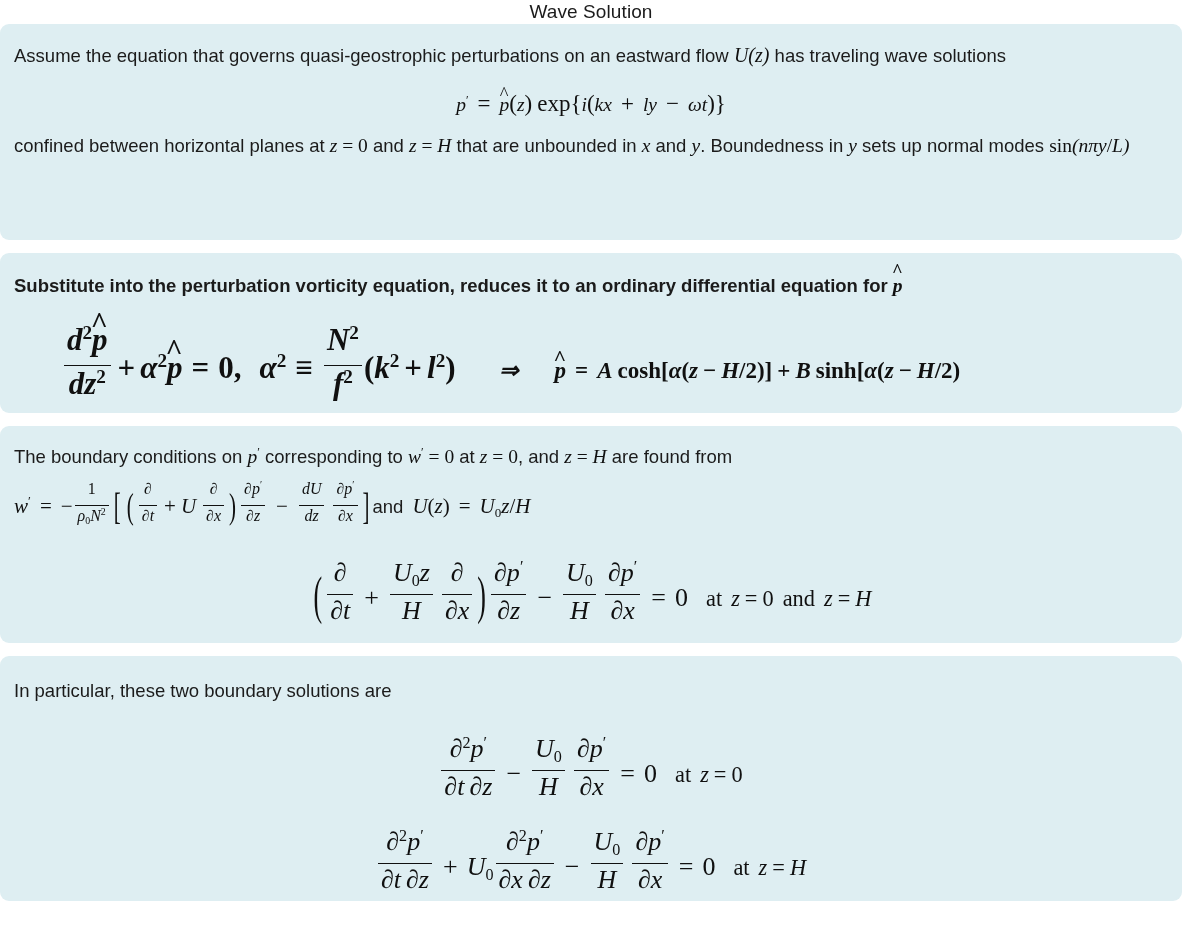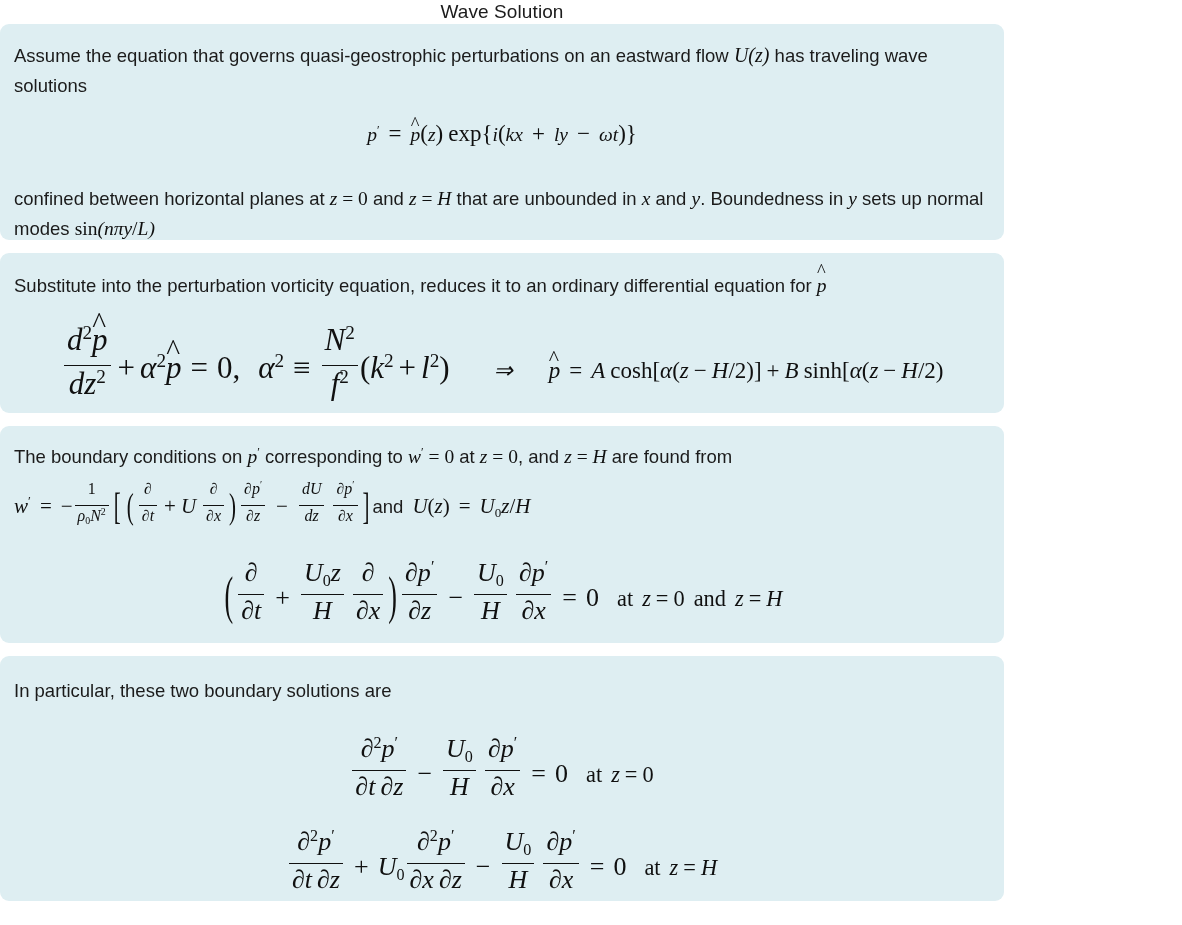--- a/index.html
+++ b/index.html
@@ -6,21 +6,21 @@
     margin: 0;
     padding: 0;
     width: 1182px;
     height: 925px;
     background: #ffffff;
     font-family: "Liberation Sans", sans-serif;
     overflow: hidden;
   }
 
   .slide {
-    width: 1004px;
+    width: 1182px;
     height: 925px;
     background: #ffffff;
     box-sizing: border-box;
     display: flex;
     flex-direction: column;
   }
 
   .slide-title {
     text-align: center;
     font-family: "Liberation Sans", sans-serif;
@@ -139,41 +139,41 @@
   .inline-eq {
     font-family: "Liberation Serif", serif;
     font-style: italic;
     font-size: 21px;
     color: #101010;
     white-space: nowrap;
   }
 
   
   #panel-1 { height: 216px; padding-top: 16px; }
-  #panel-2 { height: 160px; padding-top: 18px; }
+  #panel-2 { height: 160px; padding-top: 18px; font-weight: bold; }
   #panel-3 { height: 217px; padding-top: 16px; }
   #panel-4 { height: 245px; padding-top: 20px; }
 </style>
 </head>
 <body>
 
 <div class="slide">
 
   <div class="slide-title">Wave Solution</div>
 
   <div class="panel" id="panel-1">
     <div class="ptext">
       <span>Assume the equation that governs quasi-geostrophic perturbations on an eastward flow </span><span class="mb" style="font-size:20px">U</span><span class="mb" style="font-size:20px">(<span>z</span>)</span><span> has traveling wave solutions</span>
     </div>
 
     <div class="eqline" style="margin-top:20px;">
       <span class="m">p<sup class="rm">′</sup></span><span class="sspace"></span><span class="op">=</span><span class="sspace"></span><span class="m hat p0"><span class="hb">^</span>p</span><span class="op">(</span><span class="m">z</span><span class="op">)</span><span class="tspace"></span><span class="op rm">exp</span><span class="op">{</span><span class="m">i</span><span class="op">(</span><span class="m">kx</span><span class="sspace"></span><span class="op">+</span><span class="sspace"></span><span class="m">ly</span><span class="sspace"></span><span class="op">−</span><span class="sspace"></span><span class="m">ωt</span><span class="op">)}</span>
     </div>
 
-    <div class="ptext" style="margin-top:37px;">
+    <div class="ptext" style="margin-top:14px;">
       <span>confined between horizontal planes at </span><span class="m">z <span class="op">=</span> <span class="op">0</span></span><span> and </span><span class="m">z <span class="op">=</span> H</span><span> that are unbounded in </span><span class="m">x</span><span> and </span><span class="m">y</span><span>. Boundedness in </span><span class="m">y</span><span> sets up normal modes </span><span class="m"><span class="op rm">sin</span>(nπy<span class="op">/</span>L)</span>
     </div>
   </div>
 
   <div class="panel" id="panel-2">
     <div class="ptext">
       <span>Substitute into the perturbation vorticity equation, reduces it to an ordinary differential equation for </span><span class="m hat p0"><span class="hb">^</span>p</span>
     </div>
 
     <div style="margin-top:22px; padding-left:48px;">

